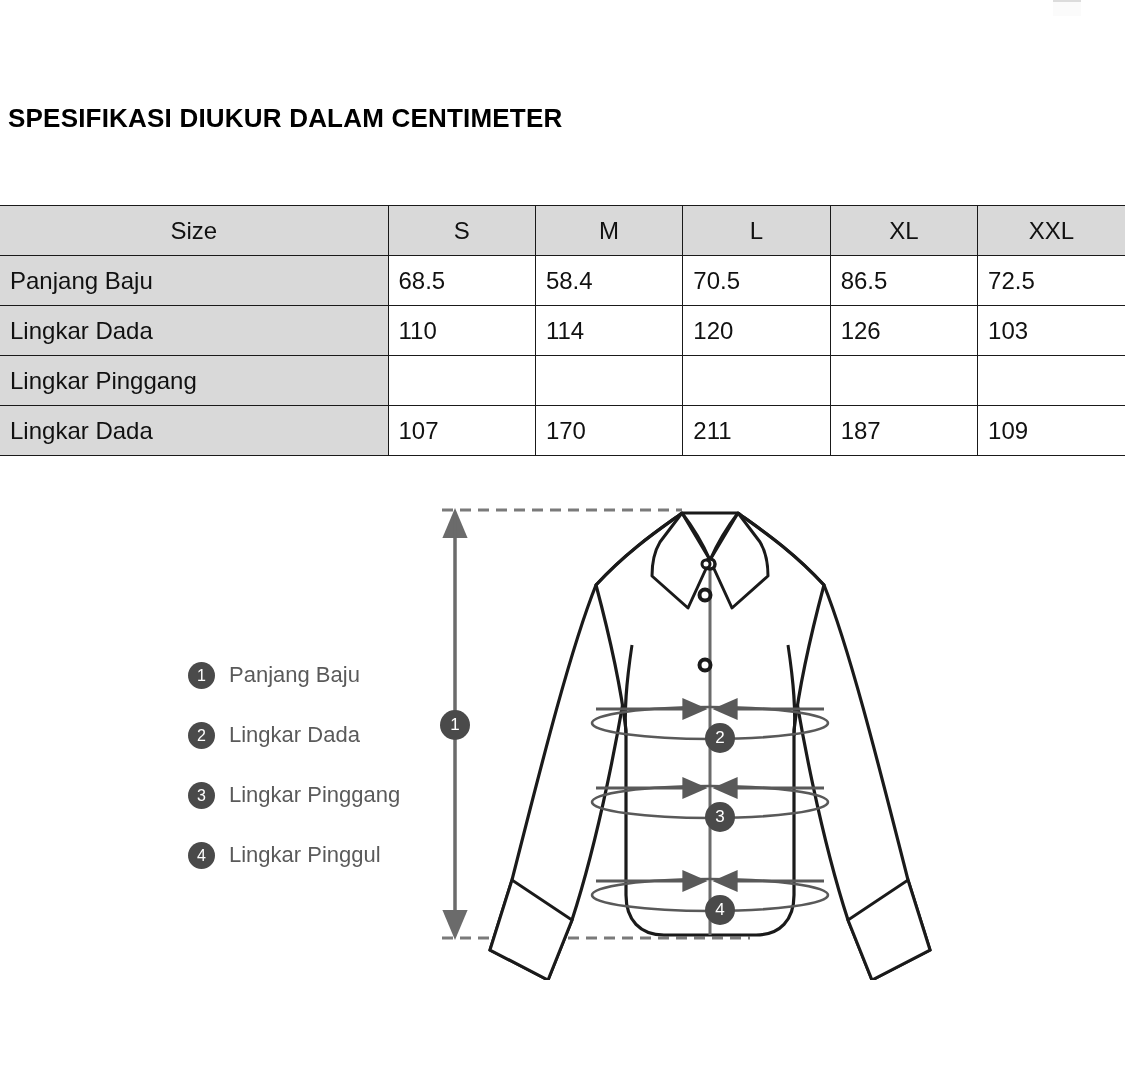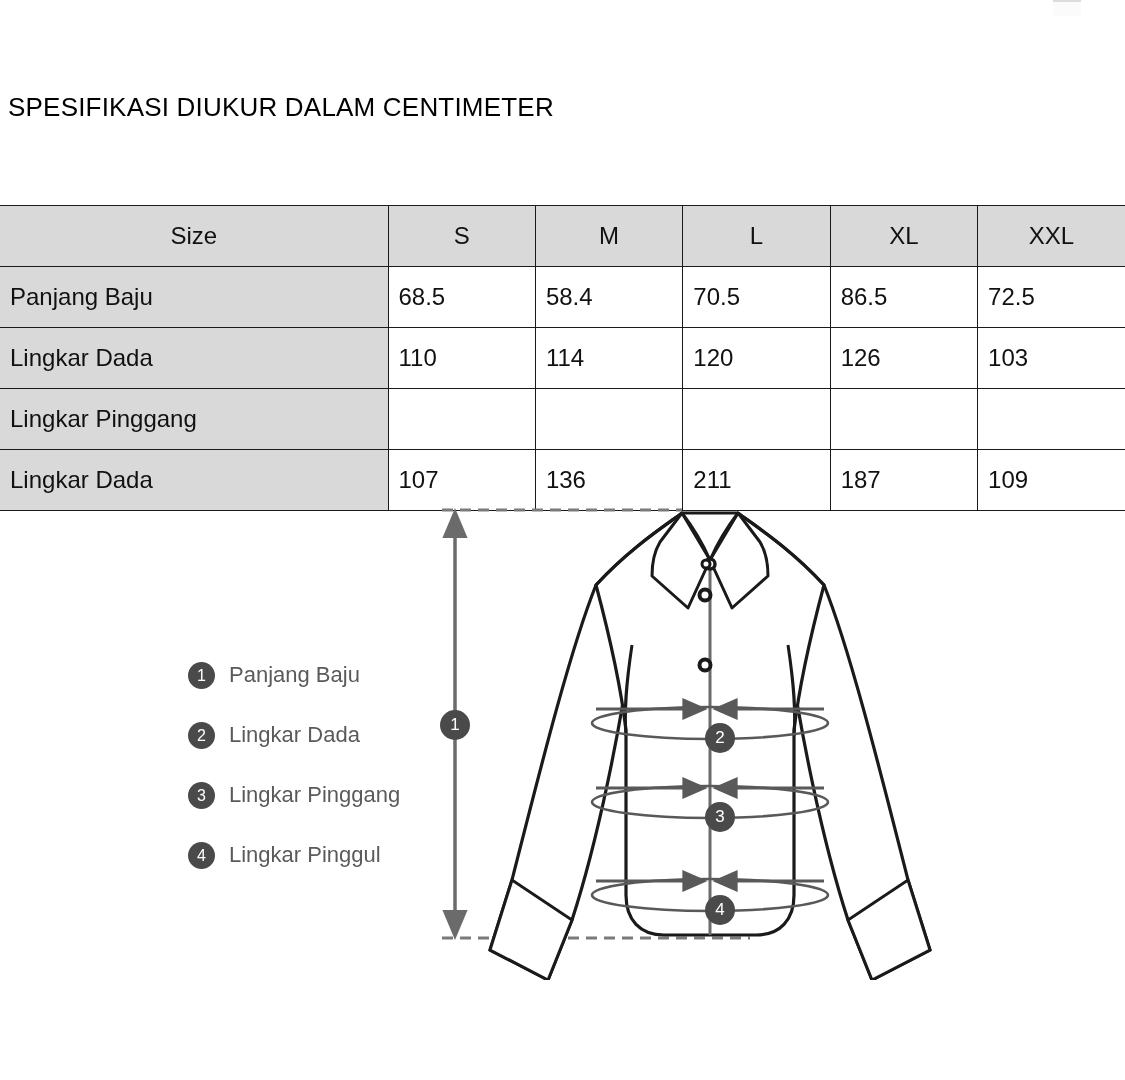--- a/index.html
+++ b/index.html
@@ -22,42 +22,42 @@
     top: 0px;
     left: 1053px;
     width: 28px;
     height: 14px;
     background: #fbfbfb;
     border-top: 2px solid #dcdcdc;
   }
 
   .title {
     position: absolute;
-    top: 92px;
+    top: 103px;
     left: 8px;
     font-size: 26px;
-    font-weight: normal;
+    font-weight: bold;
     letter-spacing: 0.2px;
     color: #000000;
     white-space: nowrap;
   }
 
   
   .size-table {
     position: absolute;
     top: 205px;
     left: 0px;
     width: 1125px;
     border-collapse: collapse;
     table-layout: fixed;
   }
   .size-table td, .size-table th {
     border: 1px solid #1a1a1a;
     height: 50px;
-    padding: 16px 10px;
+    padding: 0 10px;
     font-weight: normal;
     font-size: 24px;
     color: #111111;
     box-sizing: border-box;
   }
   .size-table .lbl {
     background: #d9d9d9;
     text-align: left;
     width: 388px;
     border-left: none;
@@ -179,21 +179,21 @@
       <td class="lbl">Lingkar Pinggang</td>
       <td class="val"></td>
       <td class="val"></td>
       <td class="val"></td>
       <td class="val"></td>
       <td class="val"></td>
     </tr>
     <tr>
       <td class="lbl">Lingkar Dada</td>
       <td class="val">107</td>
-      <td class="val">136</td>
+      <td class="val">170</td>
       <td class="val">211</td>
       <td class="val">187</td>
       <td class="val">109</td>
     </tr>
   </tbody>
 </table>
 
 <div class="diagram">
 
   <div class="legend">

